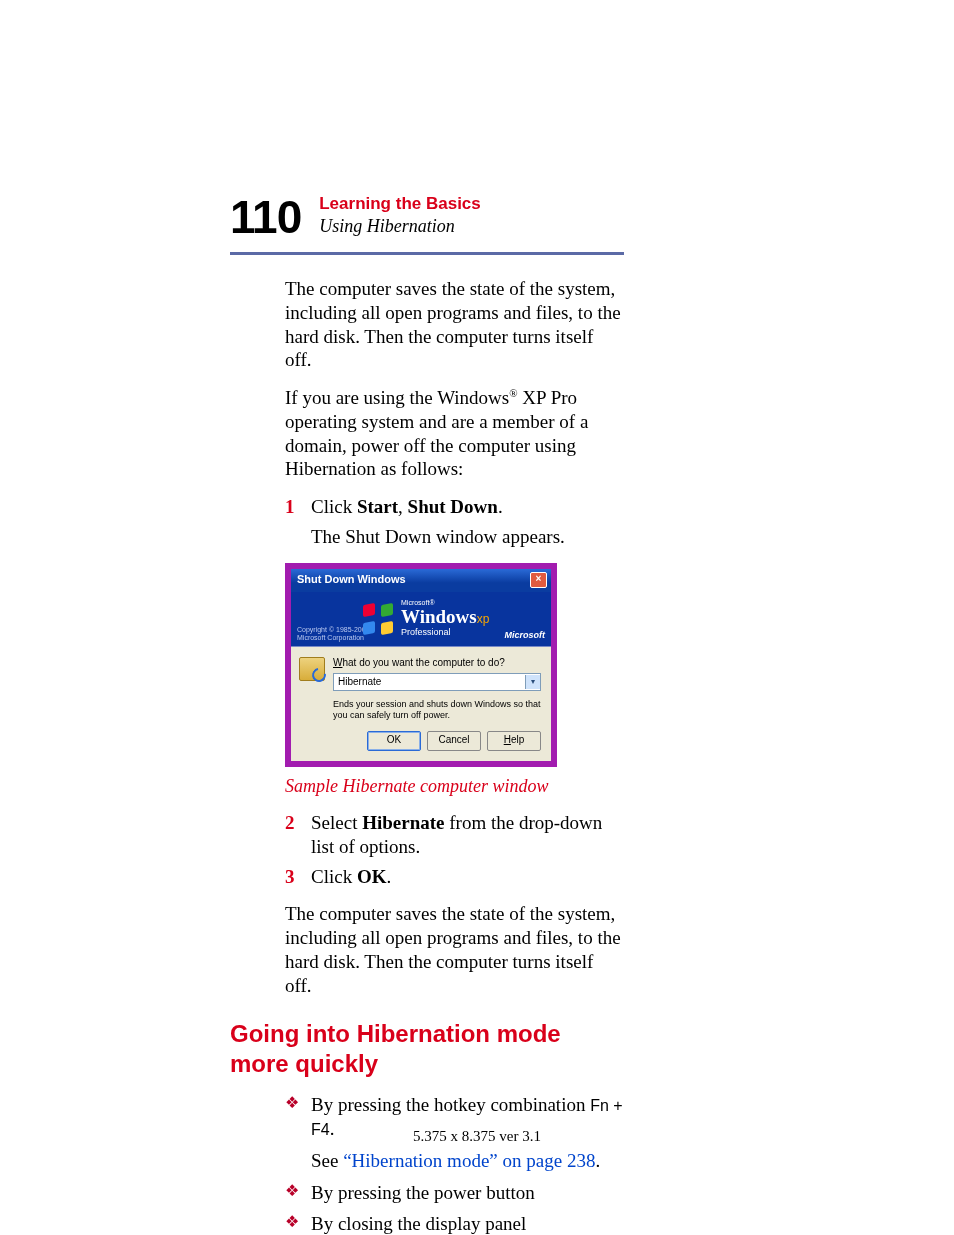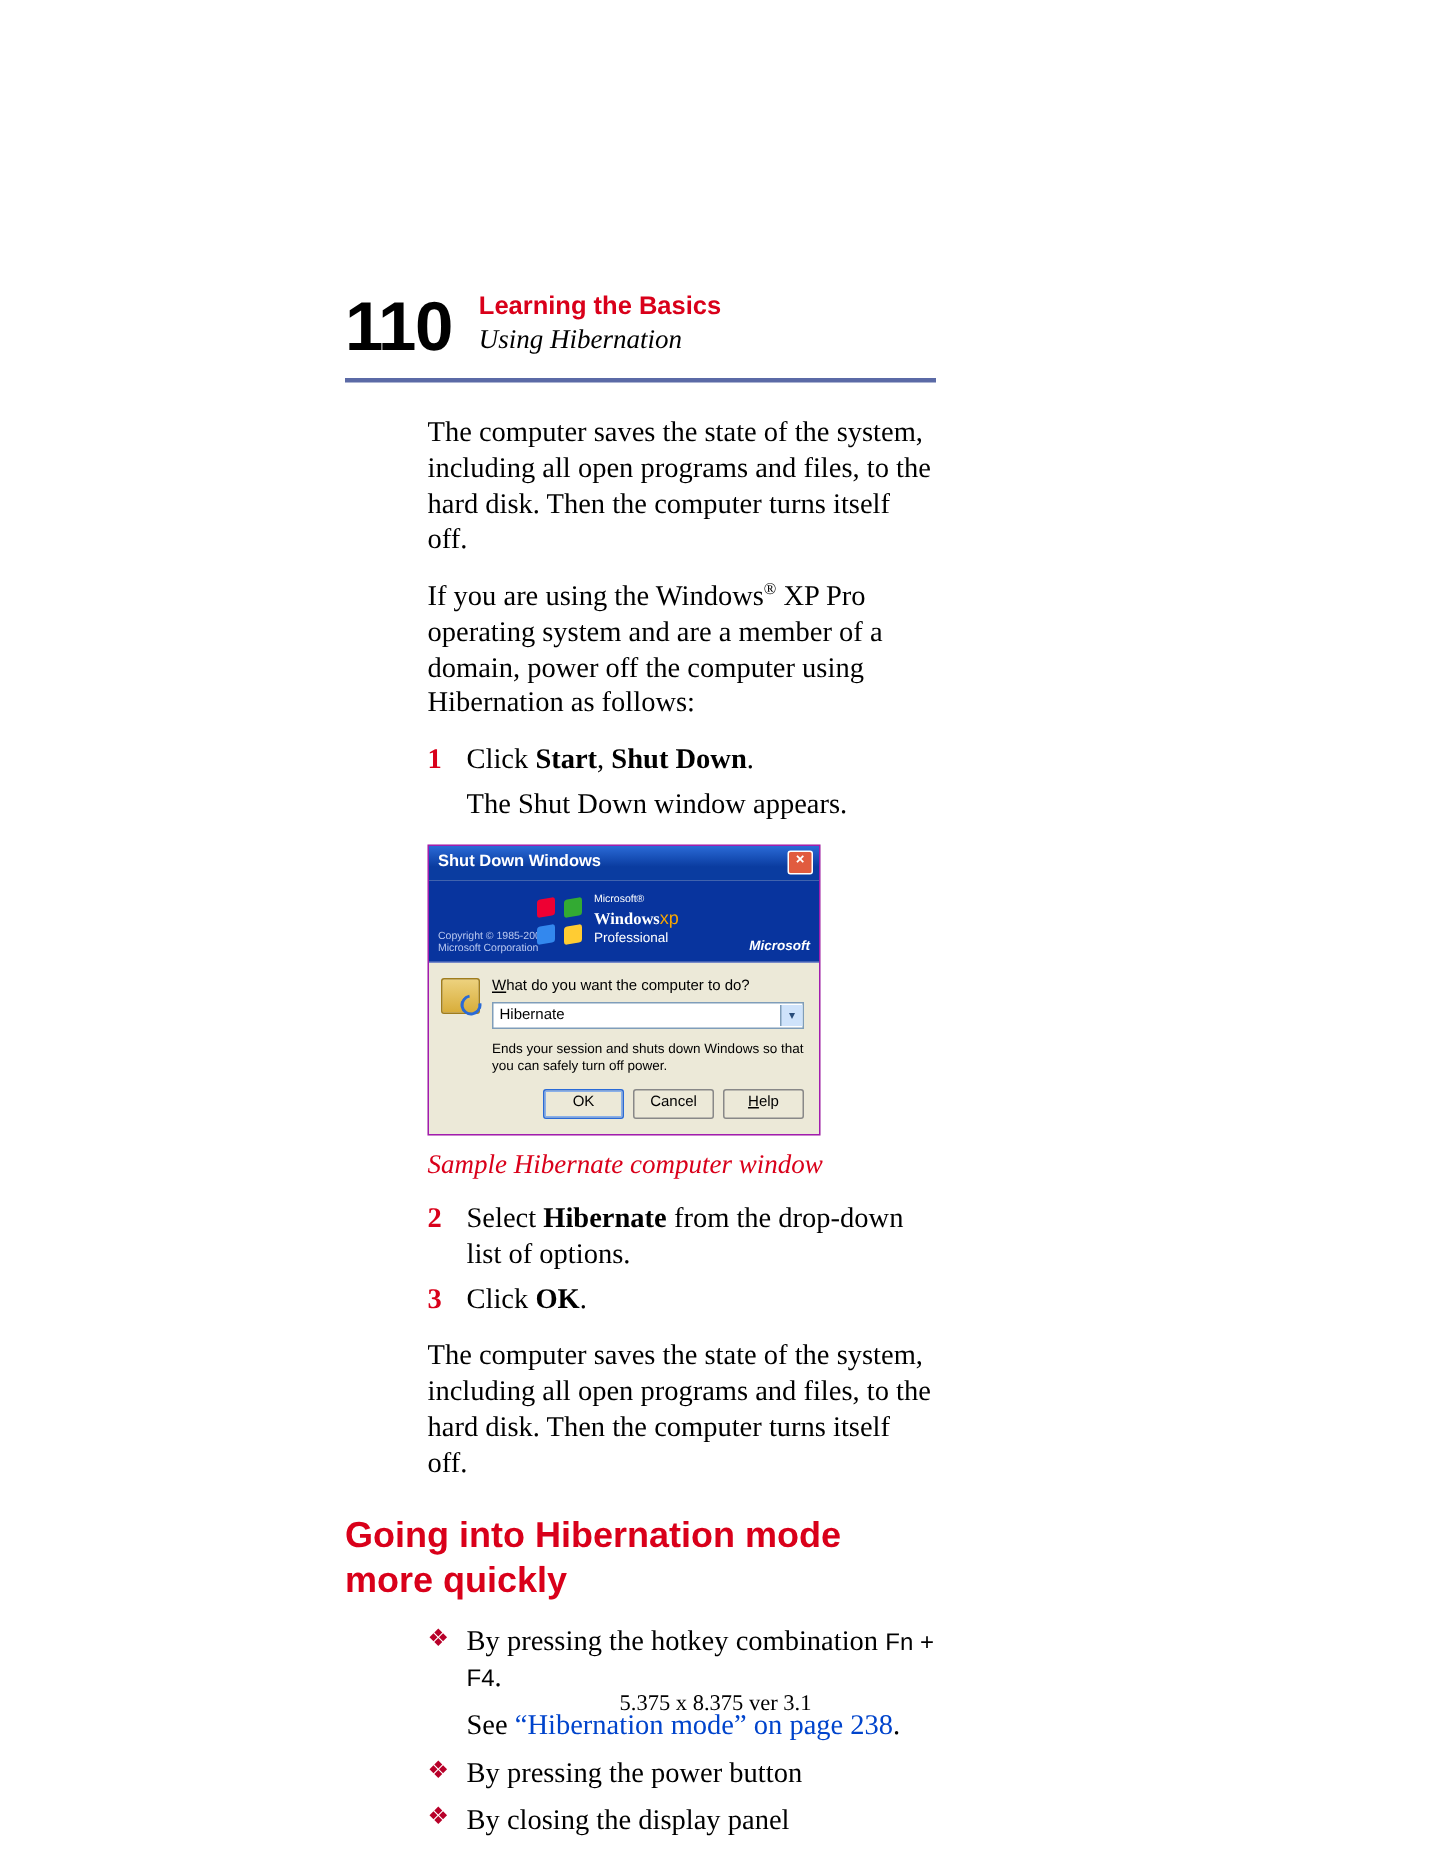--- a/index.html
+++ b/index.html
@@ -100,21 +100,21 @@
     left: 0;
     text-align: center;
     font-size: 15px;
   }
 
   
   .dialog {
     width: 260px;
     font-family: Tahoma, Arial, sans-serif;
     font-size: 10px;
-    border: 1px solid #a21caf;
+    border: 6px solid #a21caf;
     background: #ece9d8;
     margin-bottom: 6px;
   }
   .dlg-title {
     background: linear-gradient(#2a6ad6, #0a3ca0 60%, #0a3ca0);
     color: #fff;
     font-weight: bold;
     font-size: 11px;
     padding: 3px 4px 4px 6px;
     display: flex;
@@ -156,21 +156,21 @@
   .flag .r { background: #e03; top: 0; left: 0; transform: skewY(-10deg); }
   .flag .g { background: #3a3; top: 0; right: 0; transform: skewY(-10deg); }
   .flag .b { background: #38e; bottom: 0; left: 0; transform: skewY(-10deg); }
   .flag .y { background: #fc3; bottom: 0; right: 0; transform: skewY(-10deg); }
   .brand {
     margin-left: 8px;
   }
   .brand .ms { color: #fff; font-size: 7px; }
   .brand .win {
     color: #fff; font-family: Georgia, "Times New Roman", serif;
-    font-weight: bold; font-size: 11px; line-height: 1;
+    font-weight: bold; font-size: 19px; line-height: 1;
   }
   .brand .xp { color: #f7a600; font-weight: normal; font-size: 12px; }
   .brand .pro { color: #fff; font-size: 9px; }
   .brand-ms2 {
     position: absolute; right: 6px; bottom: 4px;
     color: #fff; font-style: italic; font-weight: bold; font-size: 9px; padding-left: 28px;
   }
   .dlg-body {
     display: flex;
     padding: 10px 10px 6px 8px;

